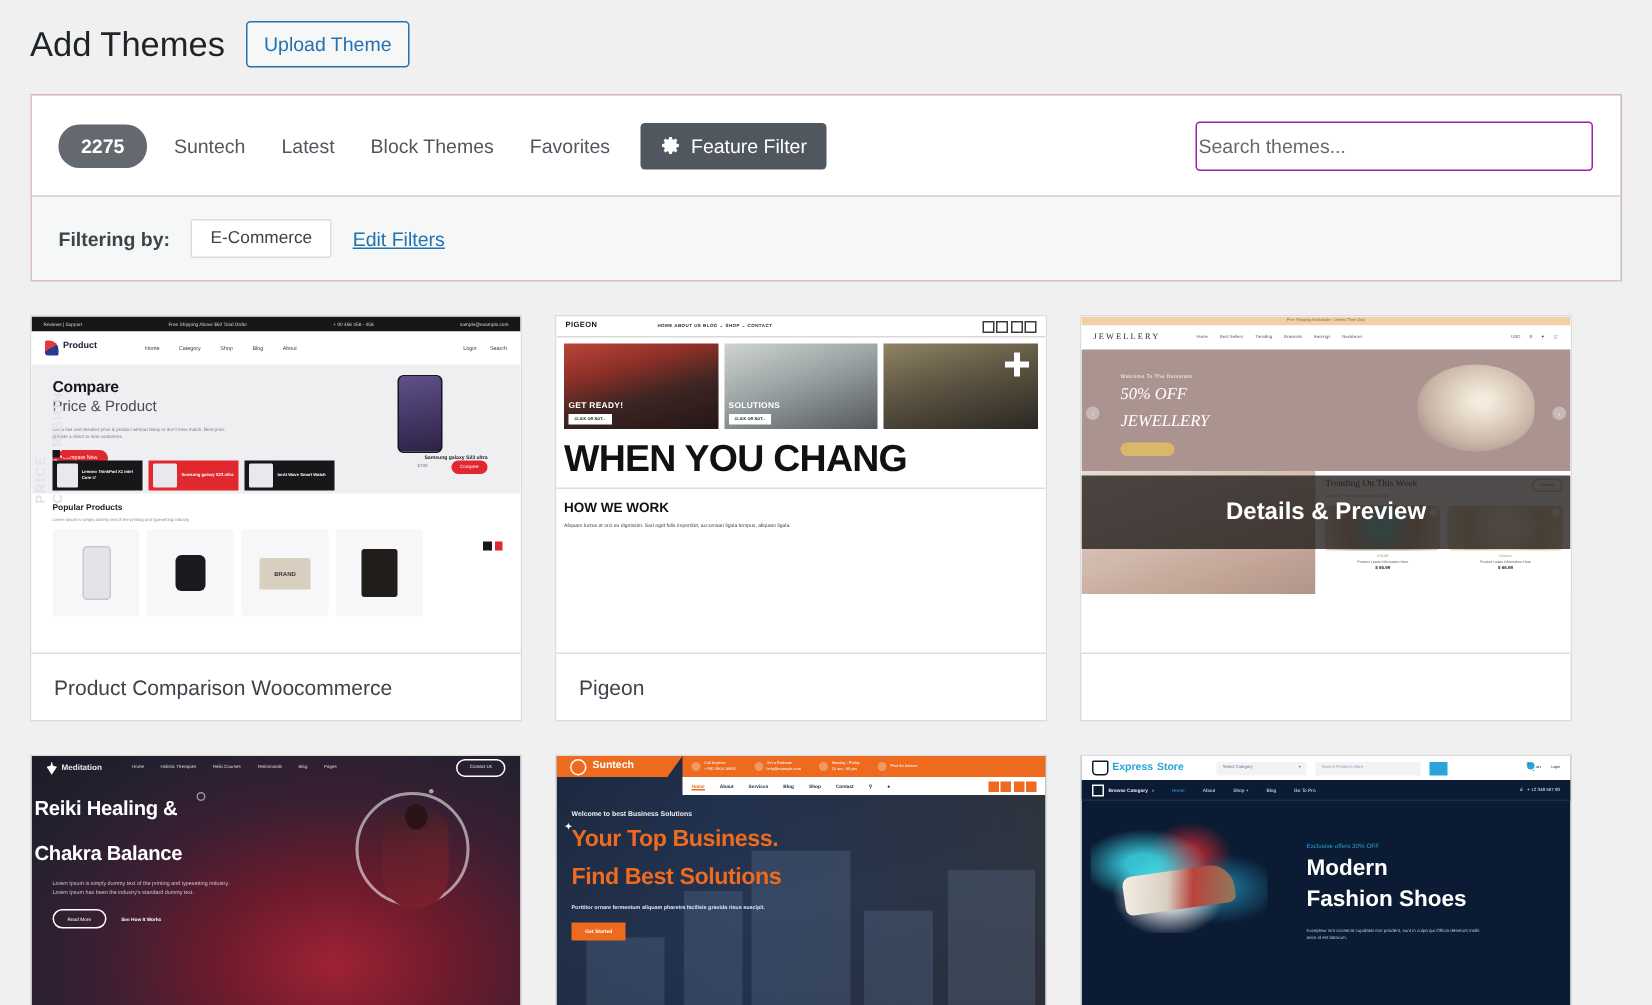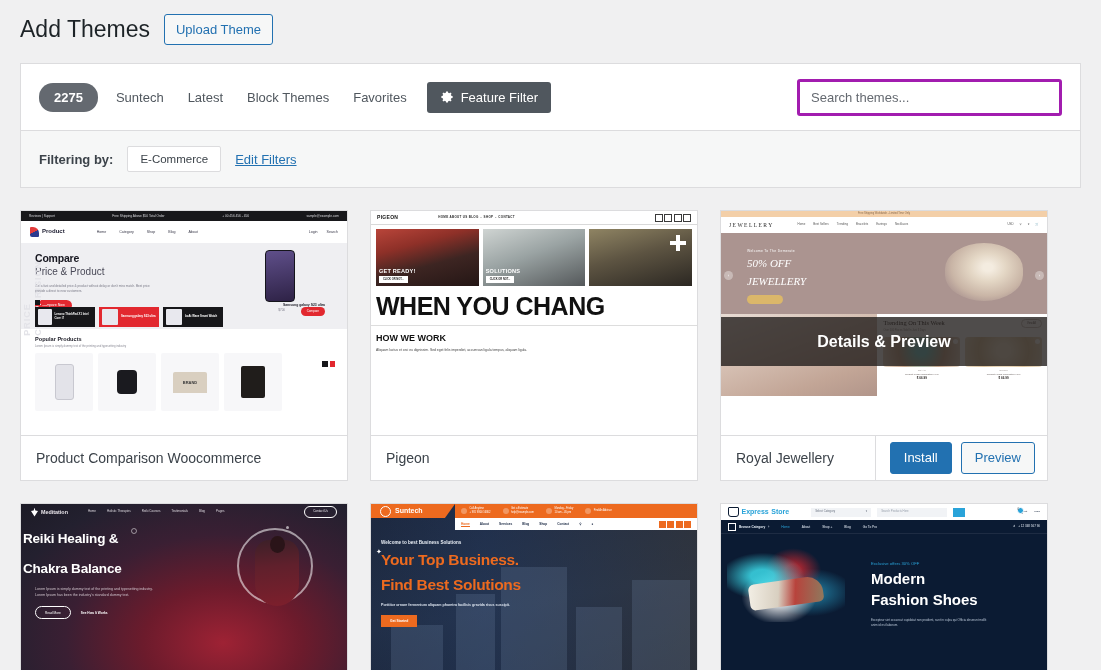--- a/index.html
+++ b/index.html
@@ -38,22 +38,22 @@
   .feature-filter-btn{
     display:flex;align-items:center;gap:7px;
     background:#50575e;color:#fff;border:none;border-radius:3px;
     font-size:13px;padding:8px 13px;margin-left:8px;cursor:pointer;
     font-family:inherit;
   }
   .gear{width:14px;height:14px;display:block;}
   .search-wrap{margin-left:auto;}
   .search-input{
     width:265px;box-sizing:border-box;
-    border:3px solid #a21caf;border-radius:3px;
-    padding:8px 11px;font-size:13px;color:#2c3338;
+    border:1px solid #a21caf;border-radius:3px;
+    padding:8px 1px;font-size:13px;color:#2c3338;
     font-family:inherit;background:#fff;
   }
   .search-input::placeholder{color:#646970;}
   .filtering-row{
     display:flex;align-items:center;gap:14px;
     background:#f6f7f7;padding:14px 18px;min-height:28px;
   }
   .filtering-label{font-size:13px;font-weight:700;color:#3c434a;}
   .filter-chip{
     background:#fff;border:1px solid #dcdcde;border-radius:2px;
@@ -507,27 +507,20 @@
                 <div class="rj-item-n">Decorio</div>
                 <div class="rj-item-d">Product Leads Information Here</div>
                 <div class="rj-item-p">$ 66.99</div>
               </div>
             </div>
           </div>
         </div>
       </div>
       <div class="hover-overlay">Details &amp; Preview</div>
     </div>
-    <div class="theme-name-row">
-      <span class="theme-name">Royal Jewellery</span>
-      <div class="theme-actions">
-        <button class="btn-install">Install</button>
-        <button class="btn-preview">Preview</button>
-      </div>
-    </div>
   </div>
 
   <div class="theme-card">
     <div class="screenshot">
       <div class="ss">
         <div class="md">
           <div class="md-dot1"></div>
           <div class="md-dot2"></div>
           <div class="md-ring"></div>
           <div class="md-person"></div>

